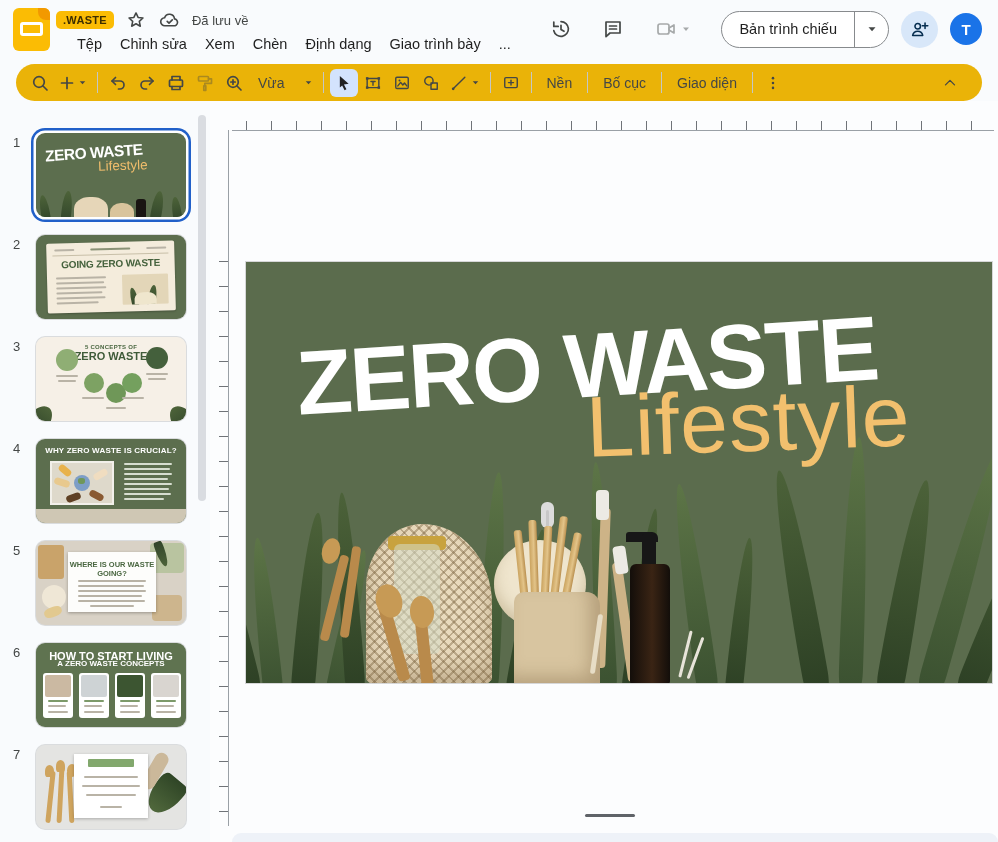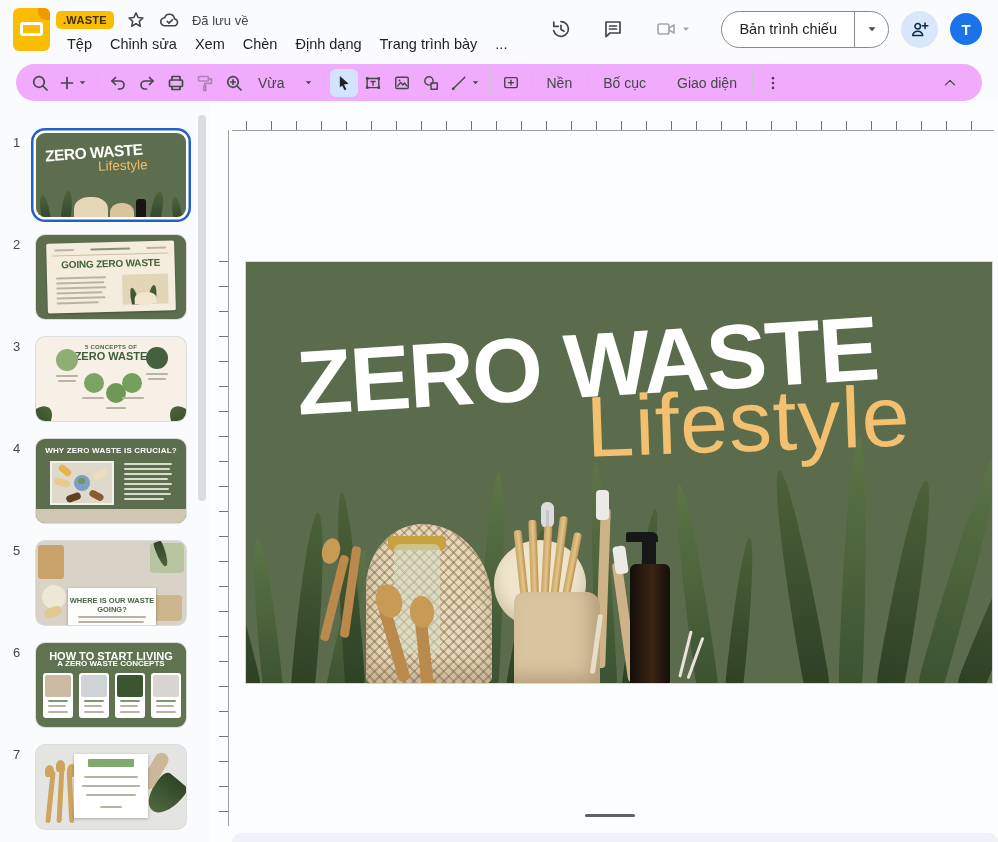--- a/index.html
+++ b/index.html
@@ -10,32 +10,32 @@
 
   
   #topbar { position:absolute; left:0; top:0; width:998px; height:60px; background:#f9fbfd; }
   #logo { position:absolute; left:13px; top:8px; width:37px; height:43px; background:#fbbc04; border-radius:6px; }
   #logo .fold { position:absolute; right:0; top:0; width:12px; height:12px; background:#f29900; border-radius:0 6px 0 8px; }
   #logo .frame { position:absolute; left:7px; top:14px; width:23px; height:14px; border:3.5px solid #fff; border-radius:3px; }
   #title-row { position:absolute; left:56px; top:7px; height:26px; display:flex; align-items:center; gap:11px; }
   #doc-title { font-size:18px; color:#1f1f1f; white-space:nowrap; }
   #file-badge { background:#fbbc04; color:#3d2e00; font-size:11px; font-weight:bold; padding:3px 7px; border-radius:5px; letter-spacing:.3px; }
   #saved-status { font-size:13px; color:#444746; }
-  #menu-row { position:absolute; left:58px; top:33px; display:flex;justify-content:center; }
+  #menu-row { position:absolute; left:68px; top:33px; display:flex;justify-content:center; }
   .menu-item { font-size:14.5px; color:#1f1f1f; padding:3px 9px; border-radius:5px; cursor:default; }
   #tb-right { position:absolute; right:10px; top:8px; height:42px; display:flex; align-items:center; gap:12px; }
   .tb-icbtn { width:40px; height:40px; display:flex; align-items:center; justify-content:center; border-radius:50%; }
   #present-split { display:flex; align-items:stretch; height:37px; border:1px solid #878a8d; border-radius:19px; background:#fff; overflow:hidden; margin-left:8px; }
   #present-main { display:flex; align-items:center; padding:0 17px; font-size:14.5px; color:#1f1f1f; }
   #present-caret { display:flex; align-items:center; justify-content:center; width:34px; border-left:1px solid #878a8d; }
   #share-circle { width:37px; height:37px; border-radius:50%; background:#d8e7f9; display:flex; align-items:center; justify-content:center; }
   #avatar { width:32px; height:32px; border-radius:50%; background:#1a73e8; color:#fff; font-size:15px; font-weight:bold; display:flex; align-items:center; justify-content:center; margin-right:6px; }
 
   
-  #toolbar { position:absolute; left:16px; top:64px; width:966px; height:37px; background:#f0abfc; border-radius:19px; display:flex; align-items:center; padding:0 10px; gap:1px; }
+  #toolbar { position:absolute; left:16px; top:64px; width:966px; height:37px; background:#eab308; border-radius:19px; display:flex; align-items:center; padding:0 10px; gap:1px; }
   .t-btn { height:28px; min-width:28px; display:flex; align-items:center; justify-content:center; border-radius:6px; padding:0 3px; }
   .t-btn.sel { background:#d3e3fd; }
   .t-btn.disabled { opacity:.38; }
   .t-caret { margin-left:1px; }
   .t-div { width:1px; height:21px; background:#c4c7c5; margin:0 5px; }
   .t-label { font-size:14px; color:#444746; padding:0 9px; height:28px; display:flex; align-items:center; border-radius:6px; }
   #tb-collapse { margin-left:auto; margin-right:8px; }
 
   
   #filmstrip { position:absolute; left:0; top:101px; width:210px; height:741px; }
@@ -60,21 +60,21 @@
 
   .t3-bg { background:#f6f0e7; }
   .t3-kicker { position:absolute; left:0; top:7px; width:100%; text-align:center; font-size:6px; font-weight:bold; color:#4a6741; letter-spacing:.3px; }
   .t3-title { position:absolute; left:0; top:14px; width:100%; text-align:center; font-size:11px; font-weight:bold; color:#3f5b39; line-height:11px; }
   .t3-c { position:absolute; border-radius:50%; }
 
   .t4-title { position:absolute; left:0; top:7px; width:100%; text-align:center; font-size:8px; font-weight:bold; color:#fff; letter-spacing:.2px; }
   .t4-img { position:absolute; left:14px; top:22px; width:64px; height:44px; background:#ded9cb; border:2px solid #f2f0ea; }
   .t4-line { position:absolute; background:#d6ddcf; height:2px; border-radius:1px; }
 
-  .t5-card { position:absolute; left:32px; top:11px; width:88px; height:60px; background:#fdfdfb; box-shadow:0 1px 3px rgba(0,0,0,.3);margin-top:36px; }
+  .t5-card { position:absolute; left:32px; top:11px; width:88px; height:60px; background:#fdfdfb; box-shadow:0 1px 3px rgba(0,0,0,.3); }
   .t5-title { position:absolute; left:0; top:8px; width:100%; text-align:center; font-size:7.5px; font-weight:bold; color:#4a6741; line-height:9px; }
 
   .t6-line1 { position:absolute; left:0; top:7px; width:100%; text-align:center; font-size:11px; font-weight:bold; color:#fff; }
   .t6-line2 { position:absolute; left:0; top:16px; width:100%; text-align:center; font-size:8px; font-weight:bold; color:#fff; }
   .t6-card { position:absolute; top:30px; width:30px; height:45px; background:#fff; border-radius:3px; overflow:hidden; }
   .t6-img { position:absolute; left:2px; top:2px; width:26px; height:22px; border-radius:2px; }
 
   .t7-bg { background:#e4e4e2; }
   .t7-card { position:absolute; left:38px; top:9px; width:74px; height:64px; background:#fff; box-shadow:0 1px 3px rgba(0,0,0,.25); }
   .t7-head { position:absolute; left:14px; top:5px; width:46px; height:8px; background:#82a86d; border-radius:1px; }
@@ -146,21 +146,21 @@
     </span>
     <span id="saved-status">Đã lưu về</span>
   </div>
 
   <div id="menu-row">
     <span class="menu-item">Tệp</span>
     <span class="menu-item">Chỉnh sửa</span>
     <span class="menu-item">Xem</span>
     <span class="menu-item">Chèn</span>
     <span class="menu-item">Định dạng</span>
-    <span class="menu-item">Trang trình bày</span>
+    <span class="menu-item">Giao trình bày</span>
     <span class="menu-item">...</span>
   </div>
 
   <div id="tb-right">
     <span class="tb-icbtn">
       <svg width="24" height="24" viewBox="0 0 24 24">
           <path class="ic" d="M12 4.6a7.4 7.4 0 1 1-7.2 9.1"></path>
           <path class="ic" d="M4.8 5v4.4h4.4"></path>
           <path class="ic" d="M12 8.3v4.2l3 1.8"></path>
         </svg>

